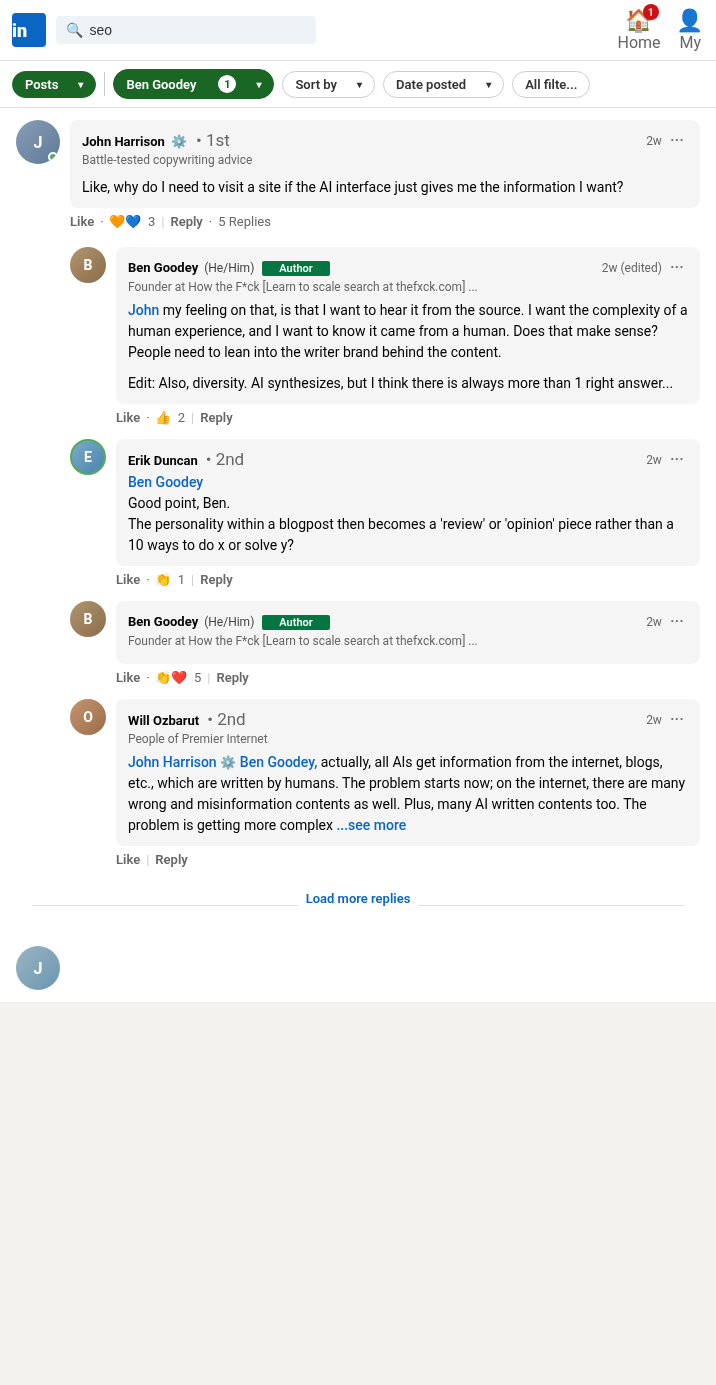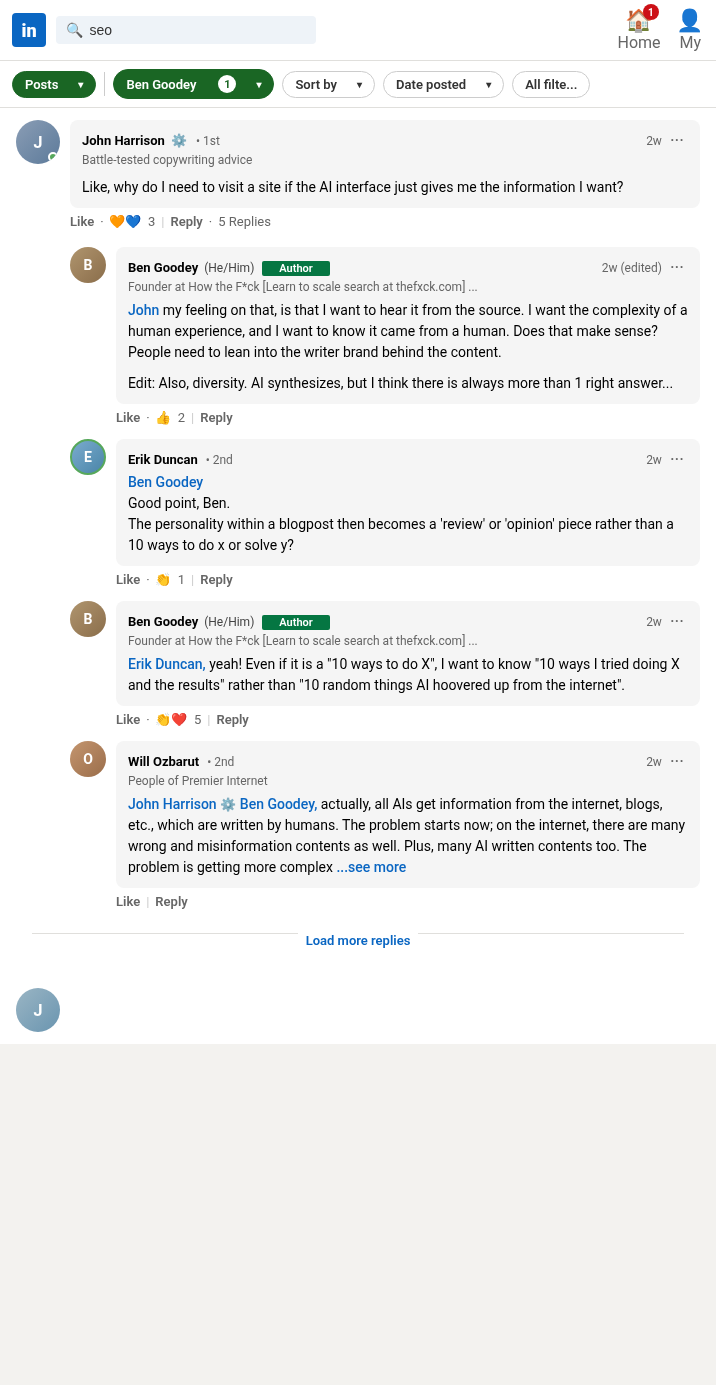--- a/index.html
+++ b/index.html
@@ -25,21 +25,20 @@
     }
     .linkedin-logo {
       background: #0a66c2;
       color: #fff;
       font-weight: 900;
       font-size: 18px;
       width: 34px;
       height: 34px;
       display: flex;
       align-items: center;
-      justify-content: center;
       border-radius: 4px;
       flex-shrink: 0;
     }
     .search-box {
       display: flex;
       align-items: center;
       background: #eef3f8;
       border-radius: 4px;
       padding: 6px 10px;
       gap: 6px;
@@ -192,21 +191,21 @@
       display: inline-block;
       background: #057642;
       color: #fff;
       font-size: 11px;
       font-weight: 600;
       padding: 1px 17px;
       border-radius: 2px;
       margin-left: 4px;
     }
     .degree-badge {
-      font-size: 12px;
+      font-size: 17px;
       color: #666;
       margin-left: 4px;
     }
     .comment-time {
       font-size: 12px;
       color: #666;
       display: flex;
       align-items: center;
       gap: 4px;
     }
@@ -271,21 +270,21 @@
       height: 36px;
       border-radius: 50%;
       background: #ccc;
       overflow: hidden;
     }
 
     
     .load-more {
       padding: 10px 16px 16px 16px;
       display: flex;
-      align-items: flex-start;
+      align-items: flex-end;
       gap: 8px;
     }
     .load-more-line {
       flex: 1;
       height: 1px;
       background: #e0dfdc;
     }
     .load-more-btn {
       font-size: 13px;
       font-weight: 600;
@@ -502,23 +501,20 @@
                 <span class="comment-name">Ben Goodey</span>
                 <span style="font-size:12px;color:#444;margin-left:2px;">(He/Him)</span>
                 <span class="author-badge">Author</span>
               </div>
               <div class="comment-time">
                 <span>2w</span>
                 <span class="three-dots">···</span>
               </div>
             </div>
             <div class="comment-subtitle">Founder at How the F*ck [Learn to scale search at thefxck.com] ...</div>
-            <div class="comment-text">
-              <span class="mention"> Erik Duncan,</span> yeah! Even if it is a "10 ways to do X", I want to know "10 ways I tried doing X and the results" rather than "10 random things AI hoovered up from the internet".
-            </div>
           </div>
           <div class="comment-actions">
             <span class="action-btn">Like</span>
             <span>·</span>
             <span class="emoji-reactions">👏❤️</span>
             <span class="reaction-count">5</span>
             <span class="action-sep">|</span>
             <span class="action-btn">Reply</span>
           </div>
         </div>

